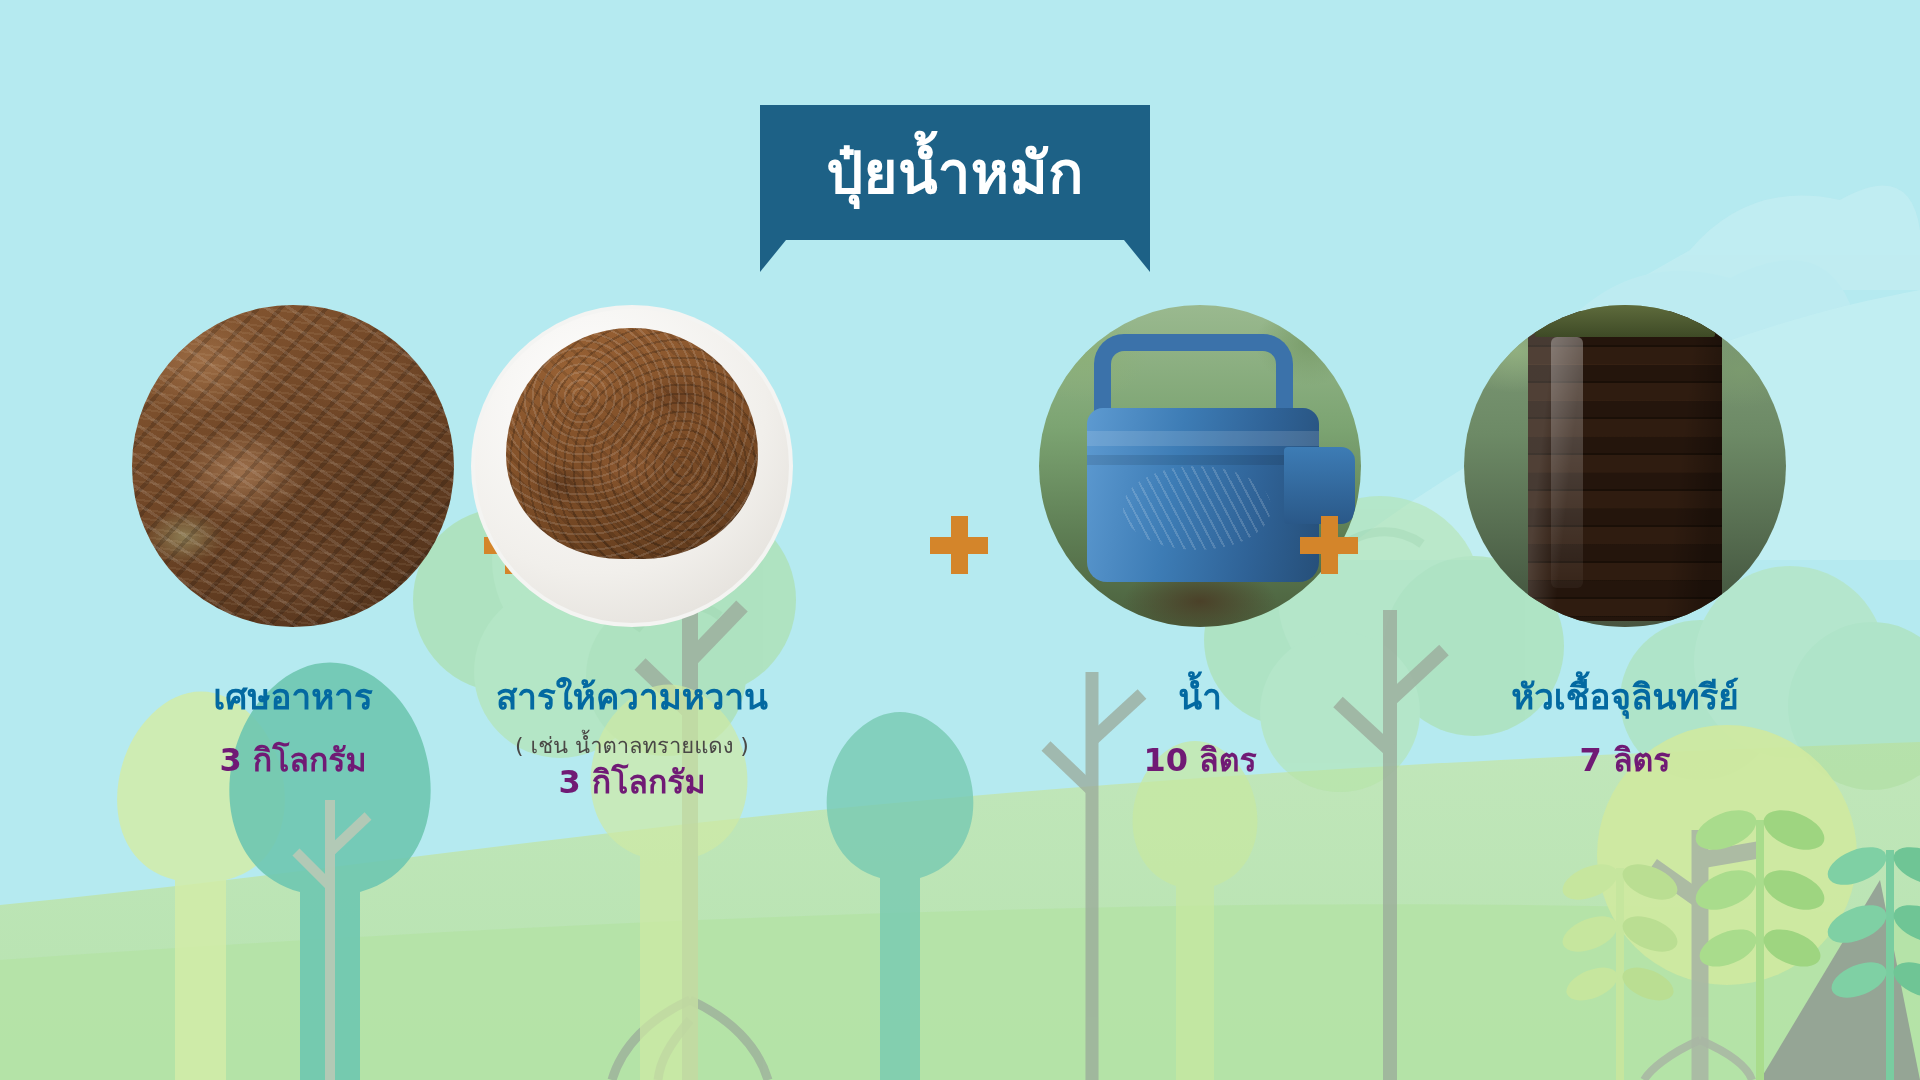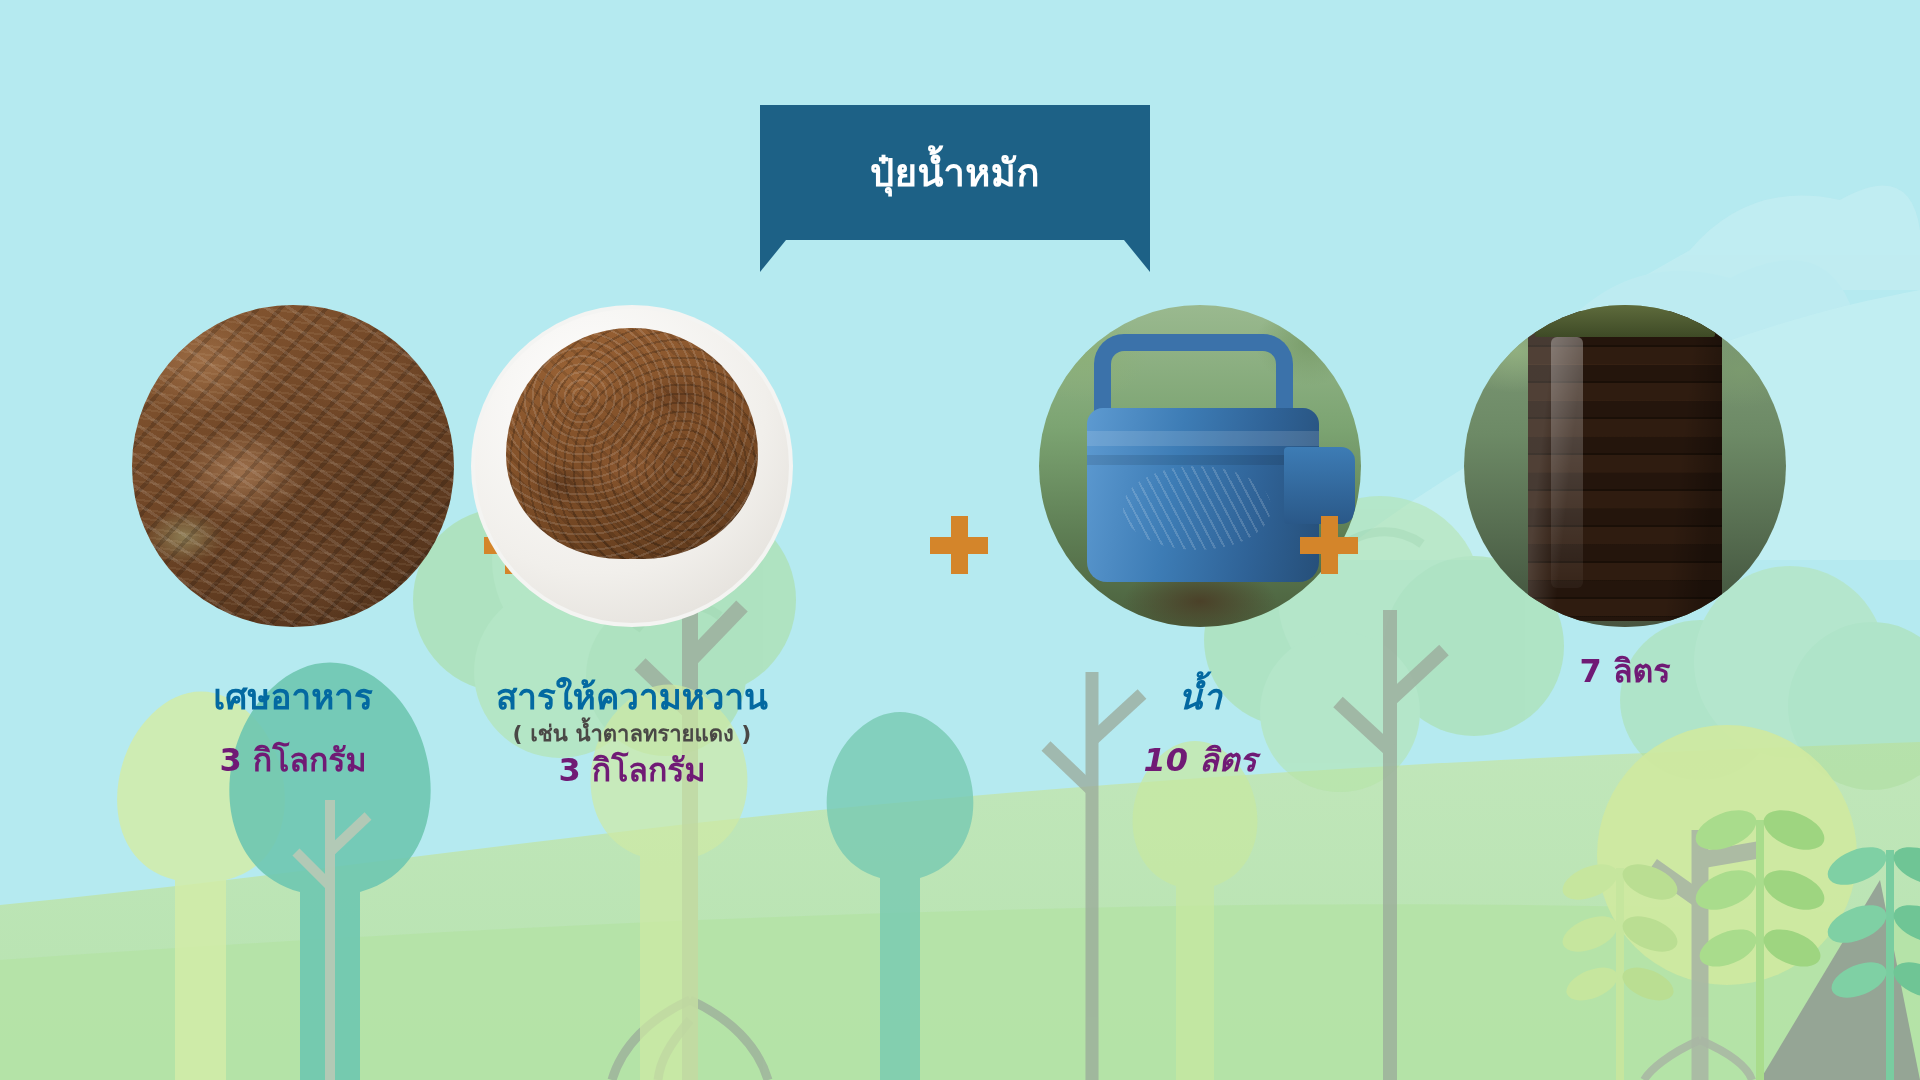--- a/index.html
+++ b/index.html
@@ -53,21 +53,21 @@
   }
   .banner-title {
     position: absolute;
     left: 0; top: 0;
     width: 390px;
     height: 135px;
     display: flex;
     align-items: center;
     justify-content: center;
     color: #ffffff;
-    font-size: 38px;
+    font-size: 58px;
     font-weight: bold;
     letter-spacing: 0.5px;
     line-height: 1;
     white-space: nowrap;
   }
 
   
   .item {
     position: absolute;
     top: 305px;
@@ -239,23 +239,23 @@
     margin-top: 52px;
     color: #0369a1;
     font-size: 35px;
     font-weight: bold;
     line-height: 1.06;
     white-space: nowrap;
   }
   .sublabel {
     color: #4a4846;
     font-size: 22px;
-    font-weight: bold;
+    font-weight: normal;
     line-height: 1.1;
-    margin-top: 6px;
+    margin-top: 18px;
     white-space: nowrap;
   }
   .amount {
     margin-top: 28px;
     color: #701a75;
     font-size: 32px;
     font-weight: bold;
     line-height: 1;
     white-space: nowrap;
   }
@@ -447,21 +447,21 @@
     <div class="label">สารให้ความหวาน</div>
     <div class="sublabel">( เช่น น้ำตาลทรายแดง )</div>
     <div class="amount tight">3 กิโลกรัม</div>
   </div>
 
   <div class="plus" style="left:930px;">
     <i class="h"></i>
       <i class="v"></i>
   </div>
 
-  <div class="item" style="left:1035px;font-style:italic;">
+  <div class="item" style="left:1035px;">
     <div class="photo">
       <div class="inner ph-can">
         <div class="foliage"></div>
         <div class="handle"></div>
         <div class="body"></div>
         <div class="spout"></div>
         <div class="deco"></div>
       </div>
     </div>
     <div class="label">น้ำ</div>
@@ -475,16 +475,17 @@
 
   <div class="item" style="left:1460px;">
     <div class="photo">
       <div class="inner ph-bottle">
         <div class="scene"></div>
         <div class="btl"></div>
         <div class="cap"></div>
         <div class="shine"></div>
       </div>
     </div>
+    <div class="label">หัวเชื้อจุลินทรีย์</div>
     <div class="amount">7 ลิตร</div>
   </div>
 
 </div>
 
 </body></html>

